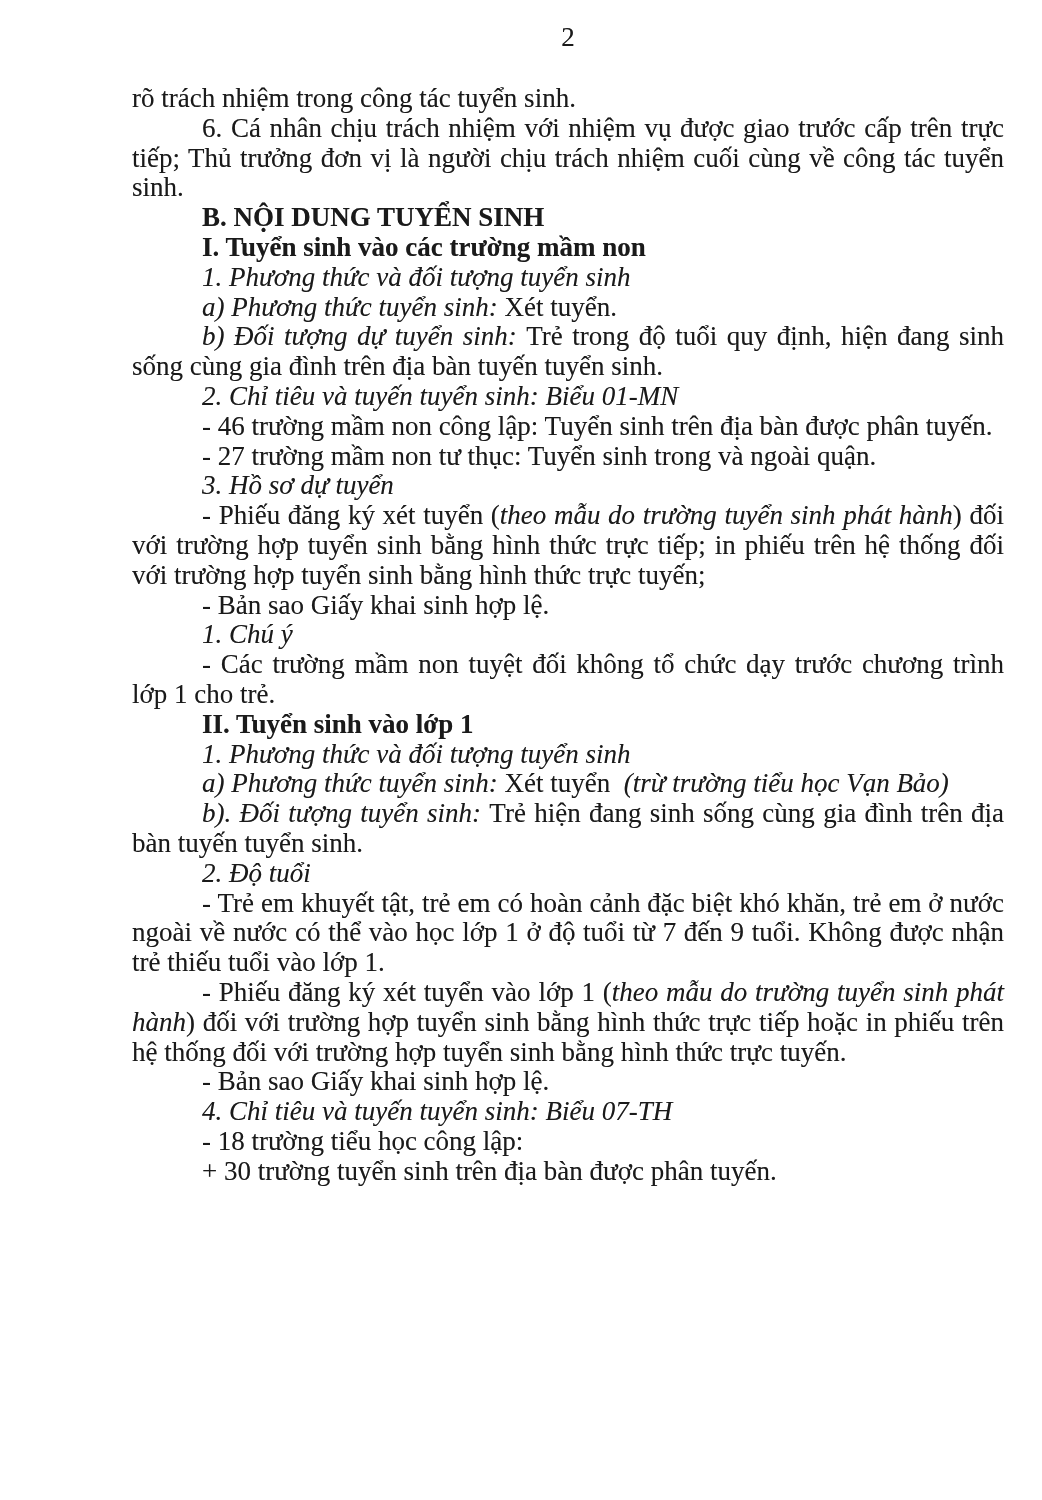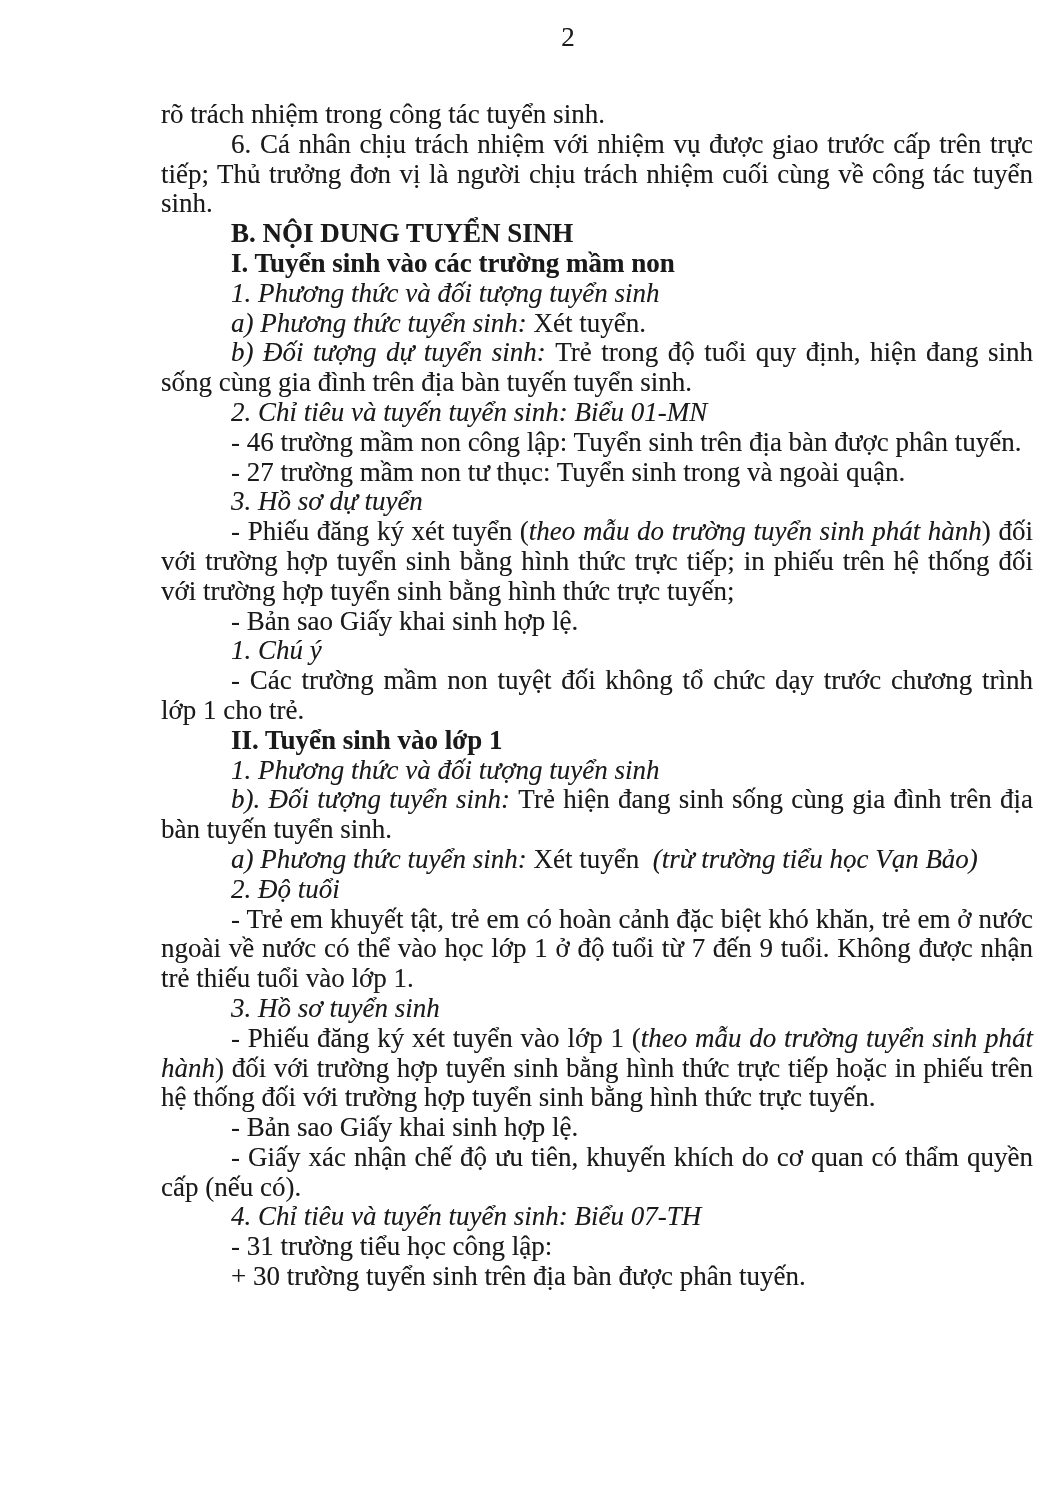--- a/index.html
+++ b/index.html
@@ -23,23 +23,22 @@
     top: 22px;
     left: 132px;
     width: 872px;
     text-align: center;
     font-size: 27px;
     line-height: 30px;
   }
   .doc-body {
     position: absolute;
     left: 132px;
-    top: 100px;
+    top: 84px;
     width: 872px;
-    margin-left: 29px;
   }
   .doc-body p {
     margin: 0;
     font-size: 27px;
     line-height: 29.8px;
     text-align: justify;
     text-justify: inter-word;
   }
   .doc-body p.indent {
     text-indent: 70px;
@@ -70,25 +69,23 @@
       <p class="indent heading-bold-italic"><span class="">2. Chỉ tiêu và tuyến tuyển sinh: Biểu 01-MN</span></p>
       <p class="indent "><span class="">- 46 trường mầm non công lập: Tuyển sinh trên địa bàn được phân tuyến.</span></p>
       <p class="indent "><span class="">- 27 trường mầm non tư thục: Tuyển sinh trong và ngoài quận.</span></p>
       <p class="indent heading-bold-italic"><span class="">3. Hồ sơ dự tuyển</span></p>
       <p class="indent "><span class="">- Phiếu đăng ký xét tuyển (</span><span class="run-i">theo mẫu do trường tuyển sinh phát hành</span><span class="">) đối với trường hợp tuyển sinh bằng hình thức trực tiếp; in phiếu trên hệ thống đối với trường hợp tuyển sinh bằng hình thức trực tuyến;</span></p>
       <p class="indent "><span class="">- Bản sao Giấy khai sinh hợp lệ.</span></p>
       <p class="indent heading-bold-italic"><span class="">1. Chú ý</span></p>
       <p class="indent "><span class="">- Các trường mầm non tuyệt đối không tổ chức dạy trước chương trình lớp 1 cho trẻ.</span></p>
       <p class="indent heading-bold"><span class="">II. Tuyển sinh vào lớp 1</span></p>
       <p class="indent heading-bold-italic"><span class="">1. Phương thức và đối tượng tuyển sinh</span></p>
+      <p class="indent "><span class="run-i">a) Phương thức tuyển sinh: </span><span class="">Xét tuyển </span><span class="run-i">&nbsp;(trừ trường tiểu học Vạn Bảo)</span></p>
       <p class="indent "><span class="run-i">b). Đối tượng tuyển sinh: </span><span class="">Trẻ hiện đang sinh sống cùng gia đình trên địa bàn tuyến tuyển sinh.</span></p>
-      <p class="indent "><span class="run-i">a) Phương thức tuyển sinh: </span><span class="">Xét tuyển </span><span class="run-i">&nbsp;(trừ trường tiểu học Vạn Bảo)</span></p>
       <p class="indent heading-bold-italic"><span class="">2. Độ tuổi</span></p>
       <p class="indent "><span class="">- Trẻ em khuyết tật, trẻ em có hoàn cảnh đặc biệt khó khăn, trẻ em ở nước ngoài về nước có thể vào học lớp 1 ở độ tuổi từ 7 đến 9 tuổi. Không được nhận trẻ thiếu tuổi vào lớp 1.</span></p>
-      <p class="indent heading-bold-italic"><span class="">3. Hồ sơ tuyển sinh</span></p>
       <p class="indent "><span class="">- Phiếu đăng ký xét tuyển vào lớp 1 (</span><span class="run-i">theo mẫu do trường tuyển sinh phát hành</span><span class="">) đối với trường hợp tuyển sinh bằng hình thức trực tiếp hoặc in phiếu trên hệ thống đối với trường hợp tuyển sinh bằng hình thức trực tuyến.</span></p>
       <p class="indent "><span class="">- Bản sao Giấy khai sinh hợp lệ.</span></p>
-      <p class="indent "><span class="">- Giấy xác nhận chế độ ưu tiên, khuyến khích do cơ quan có thẩm quyền cấp (nếu có).</span></p>
       <p class="indent heading-bold-italic"><span class="">4. Chỉ tiêu và tuyến tuyển sinh: Biểu 07-TH</span></p>
-      <p class="indent "><span class="">- 31 trường tiểu học công lập:</span></p>
+      <p class="indent "><span class="">- 18 trường tiểu học công lập:</span></p>
       <p class="indent "><span class="">+ 30 trường tuyển sinh trên địa bàn được phân tuyến.</span></p>
     </div>
 </div>
 
 </body></html>

